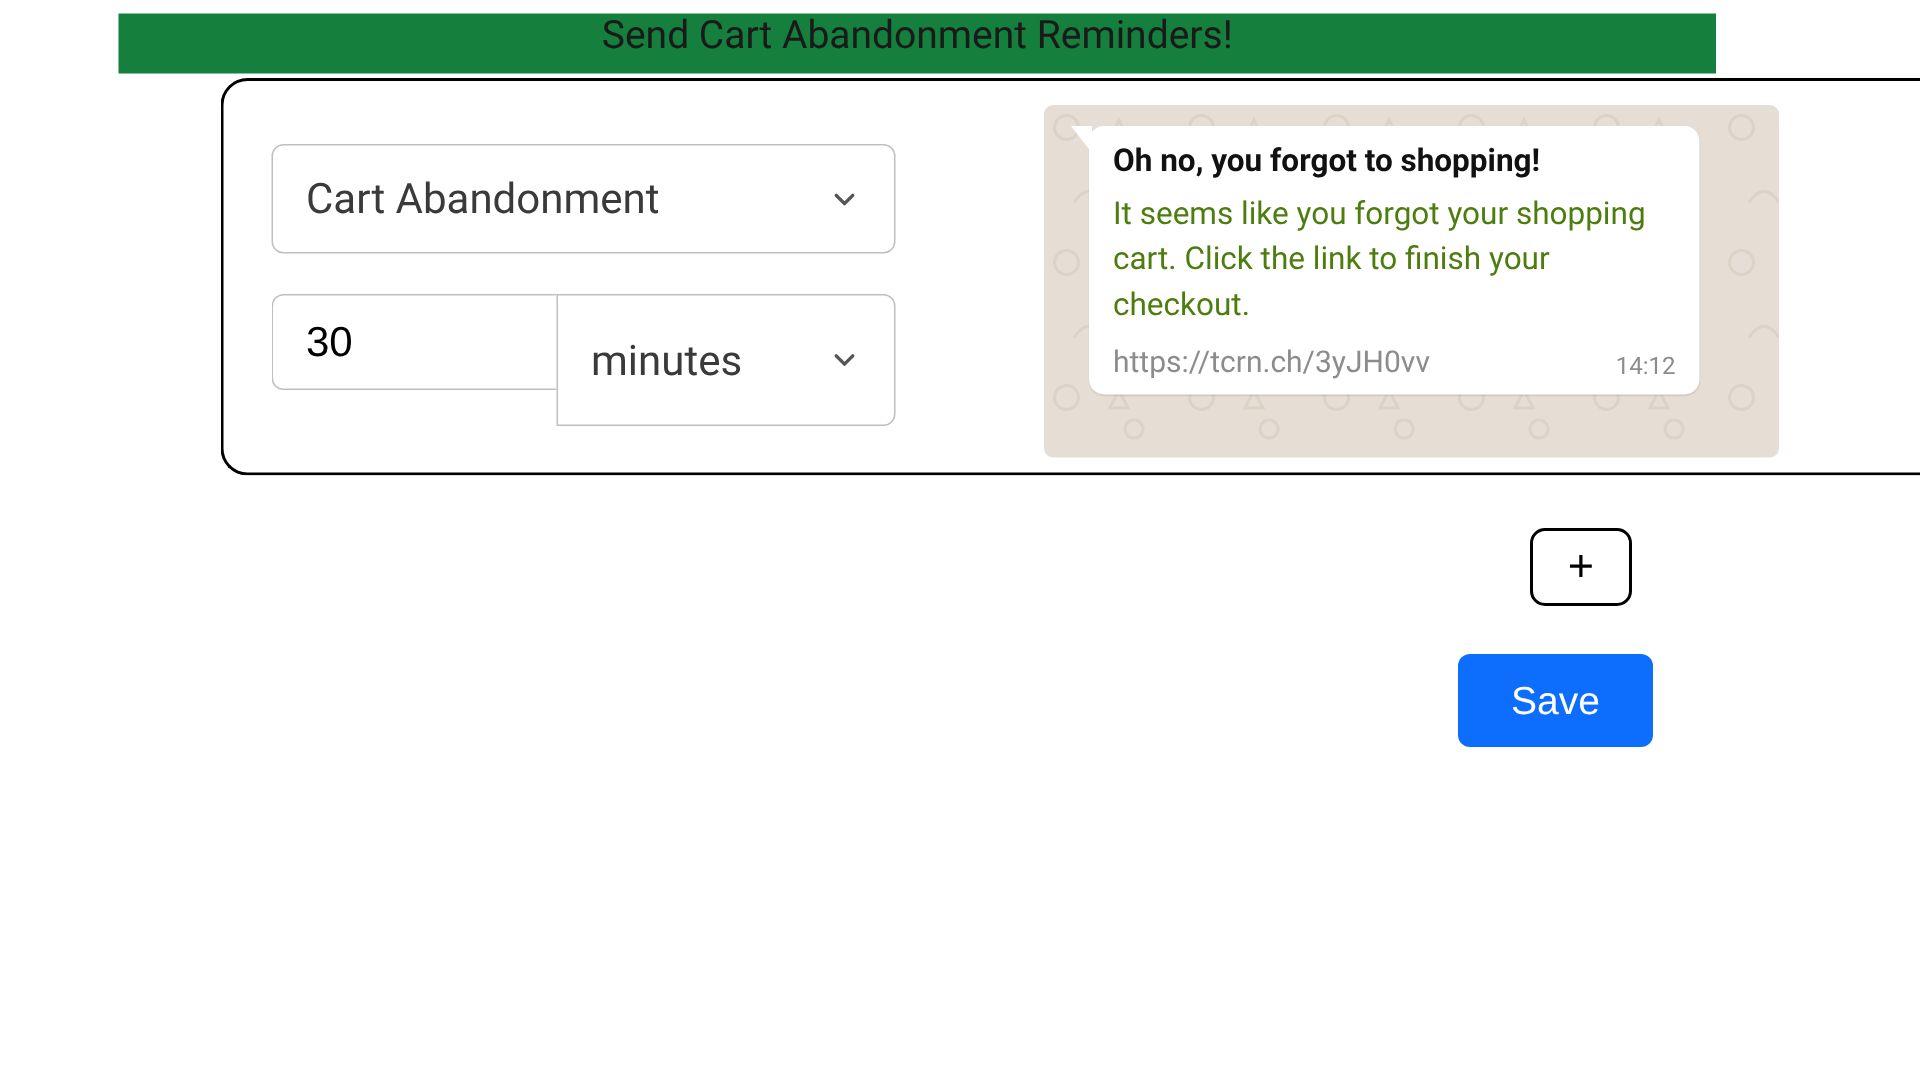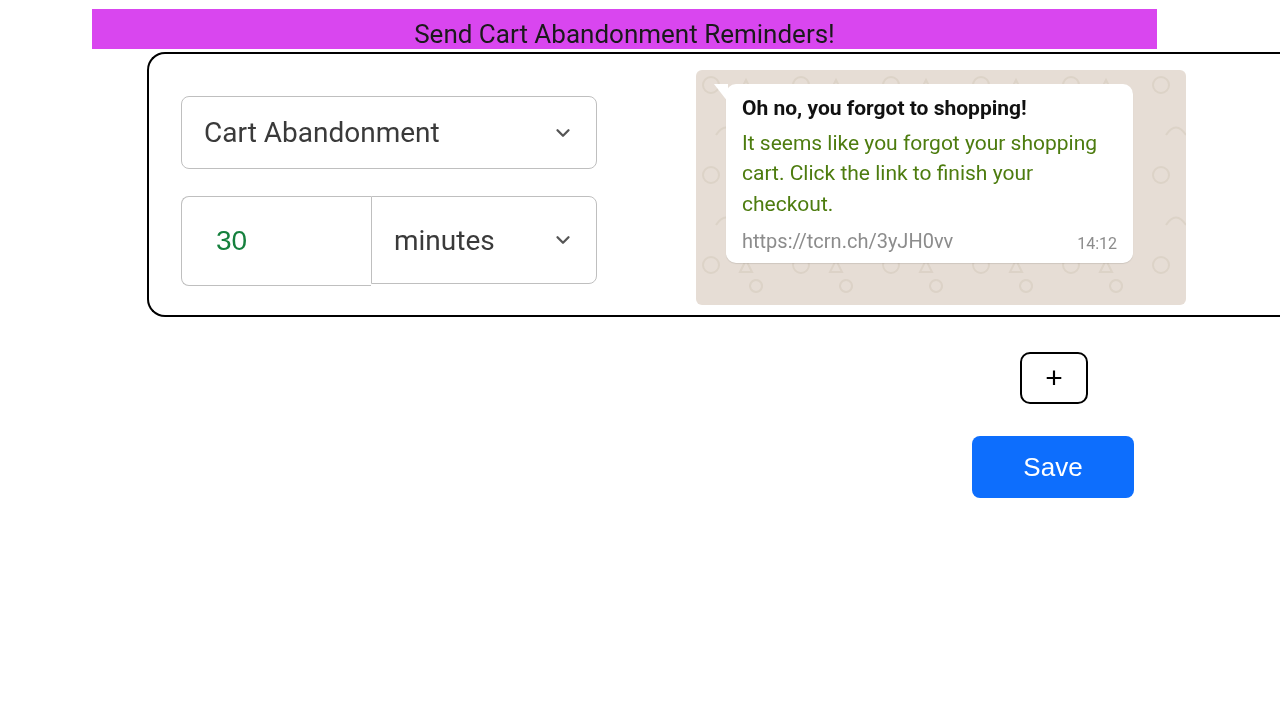--- a/index.html
+++ b/index.html
@@ -5,27 +5,27 @@
   * { box-sizing: border-box; margin: 0; padding: 0; }
   body {
     font-family: -apple-system, BlinkMacSystemFont, "Segoe UI", Roboto, Arial, sans-serif;
     background: #fff;
     width: 1280px;
     height: 720px;
     position: relative;
   }
   .title-bar {
     position: absolute;
-    left: 92px;
+    left: 79px;
     top: 9px;
     width: 1065px;
     height: 40px;
-    background: #d946ef;
-    display: flex;
-    align-items: flex-end;
+    background: #15803d;
+    display: flex;
+    align-items: flex-start;
     justify-content: center;
     font-size: 26px;
     color: #1a1a1a;
   }
   .panel {
     position: absolute;
     left: 147px;
     top: 52px;
     width: 1140px; 
     height: 265px;
@@ -59,27 +59,27 @@
     flex: none;
   }
   .chevron svg { display:block; }
   .row2 {
     display: flex;
     margin-top: 27px;
     height: 78px;
   }
   .num-input {
     width: 190px;
-    height: 90px;
+    height: 64px;
     border: 1px solid #bfbfbf;
     border-radius: 8px 0 0 8px;
     border-right: none;
-    padding: 0 34px;
+    padding: 0 22px;
     font-size: 28px;
-    color: #15803d;
+    color: #000000;
     outline: none;
     background:#fff;
   }
   .unit-select {
     flex: 1;
     height: 88px;
     border: 1px solid #bfbfbf;
     border-radius: 0 8px 8px 0;
     display: flex;
     align-items: center;
@@ -161,21 +161,21 @@
     border-radius: 10px;
     background: #fff;
     display:flex;align-items:center;justify-content:center;
     font-size: 30px;
     cursor: pointer;
   }
   .save-button {
     position: absolute;
     left: 972px;
     top: 436px;
-    width: 162px;
+    width: 130px;
     height: 62px;
     background: #0d6efd;
     color: #fff;
     border: none;
     border-radius: 8px;
     font-size: 26px;
     cursor: pointer;
   }
 </style>
 </head>

